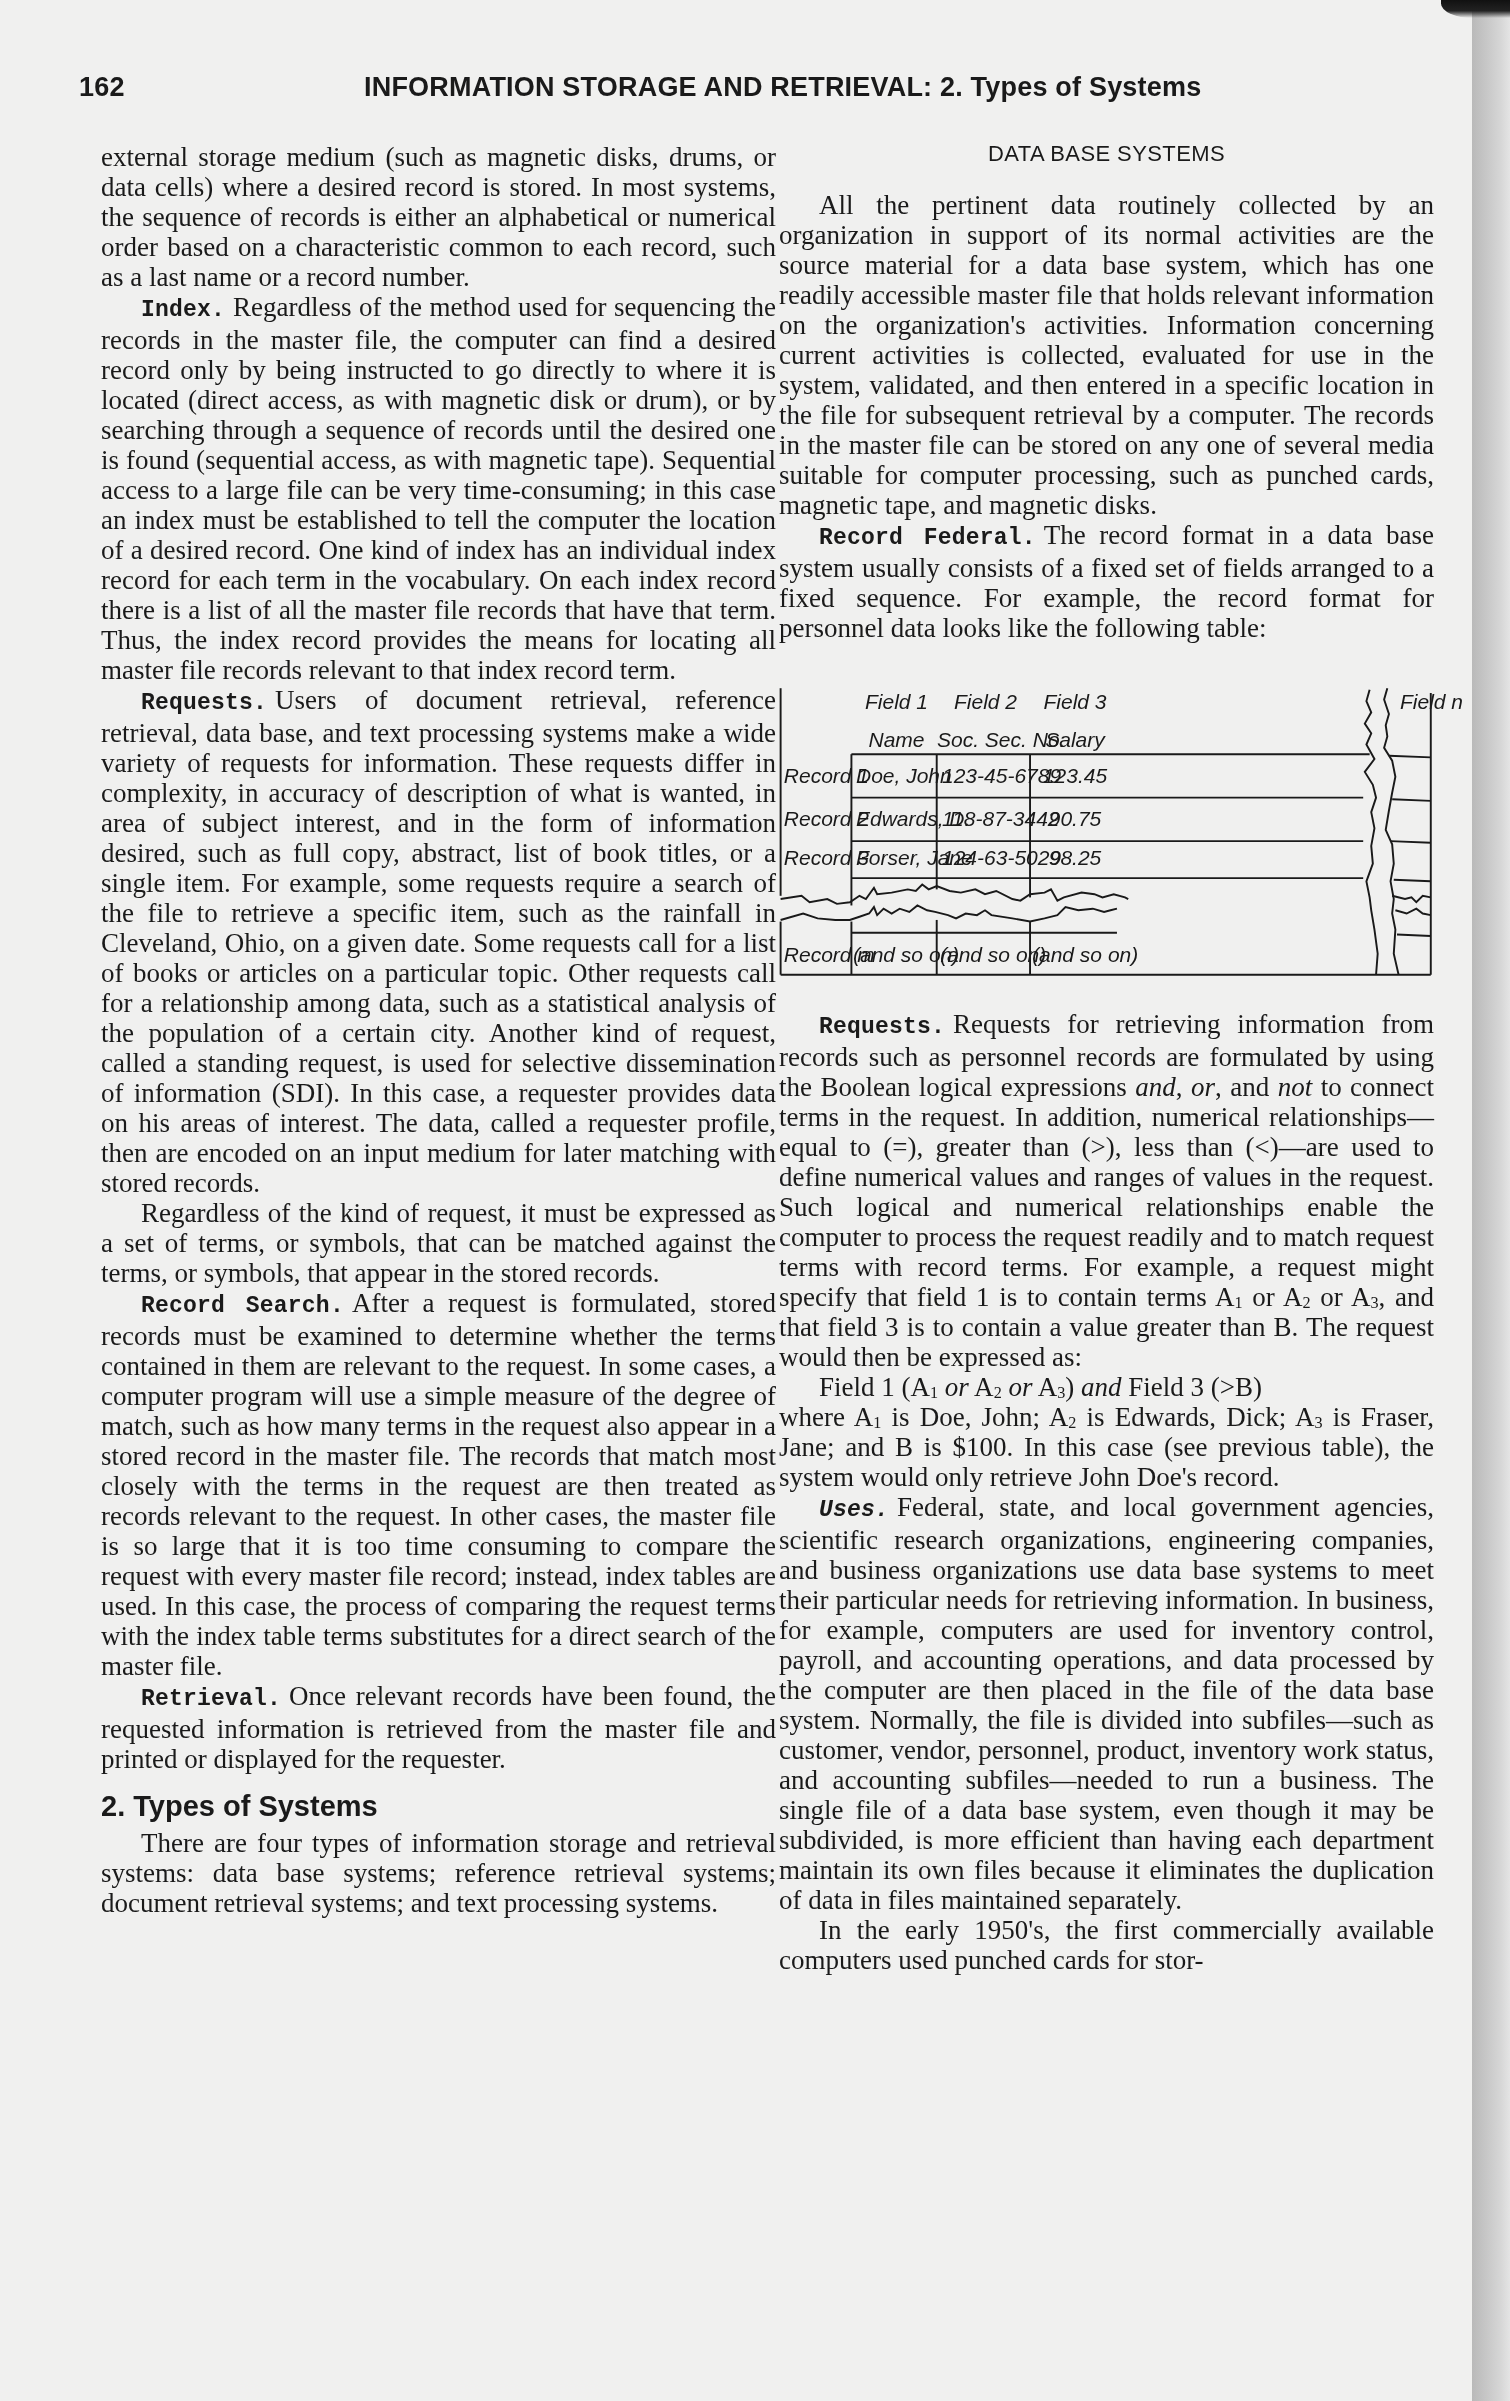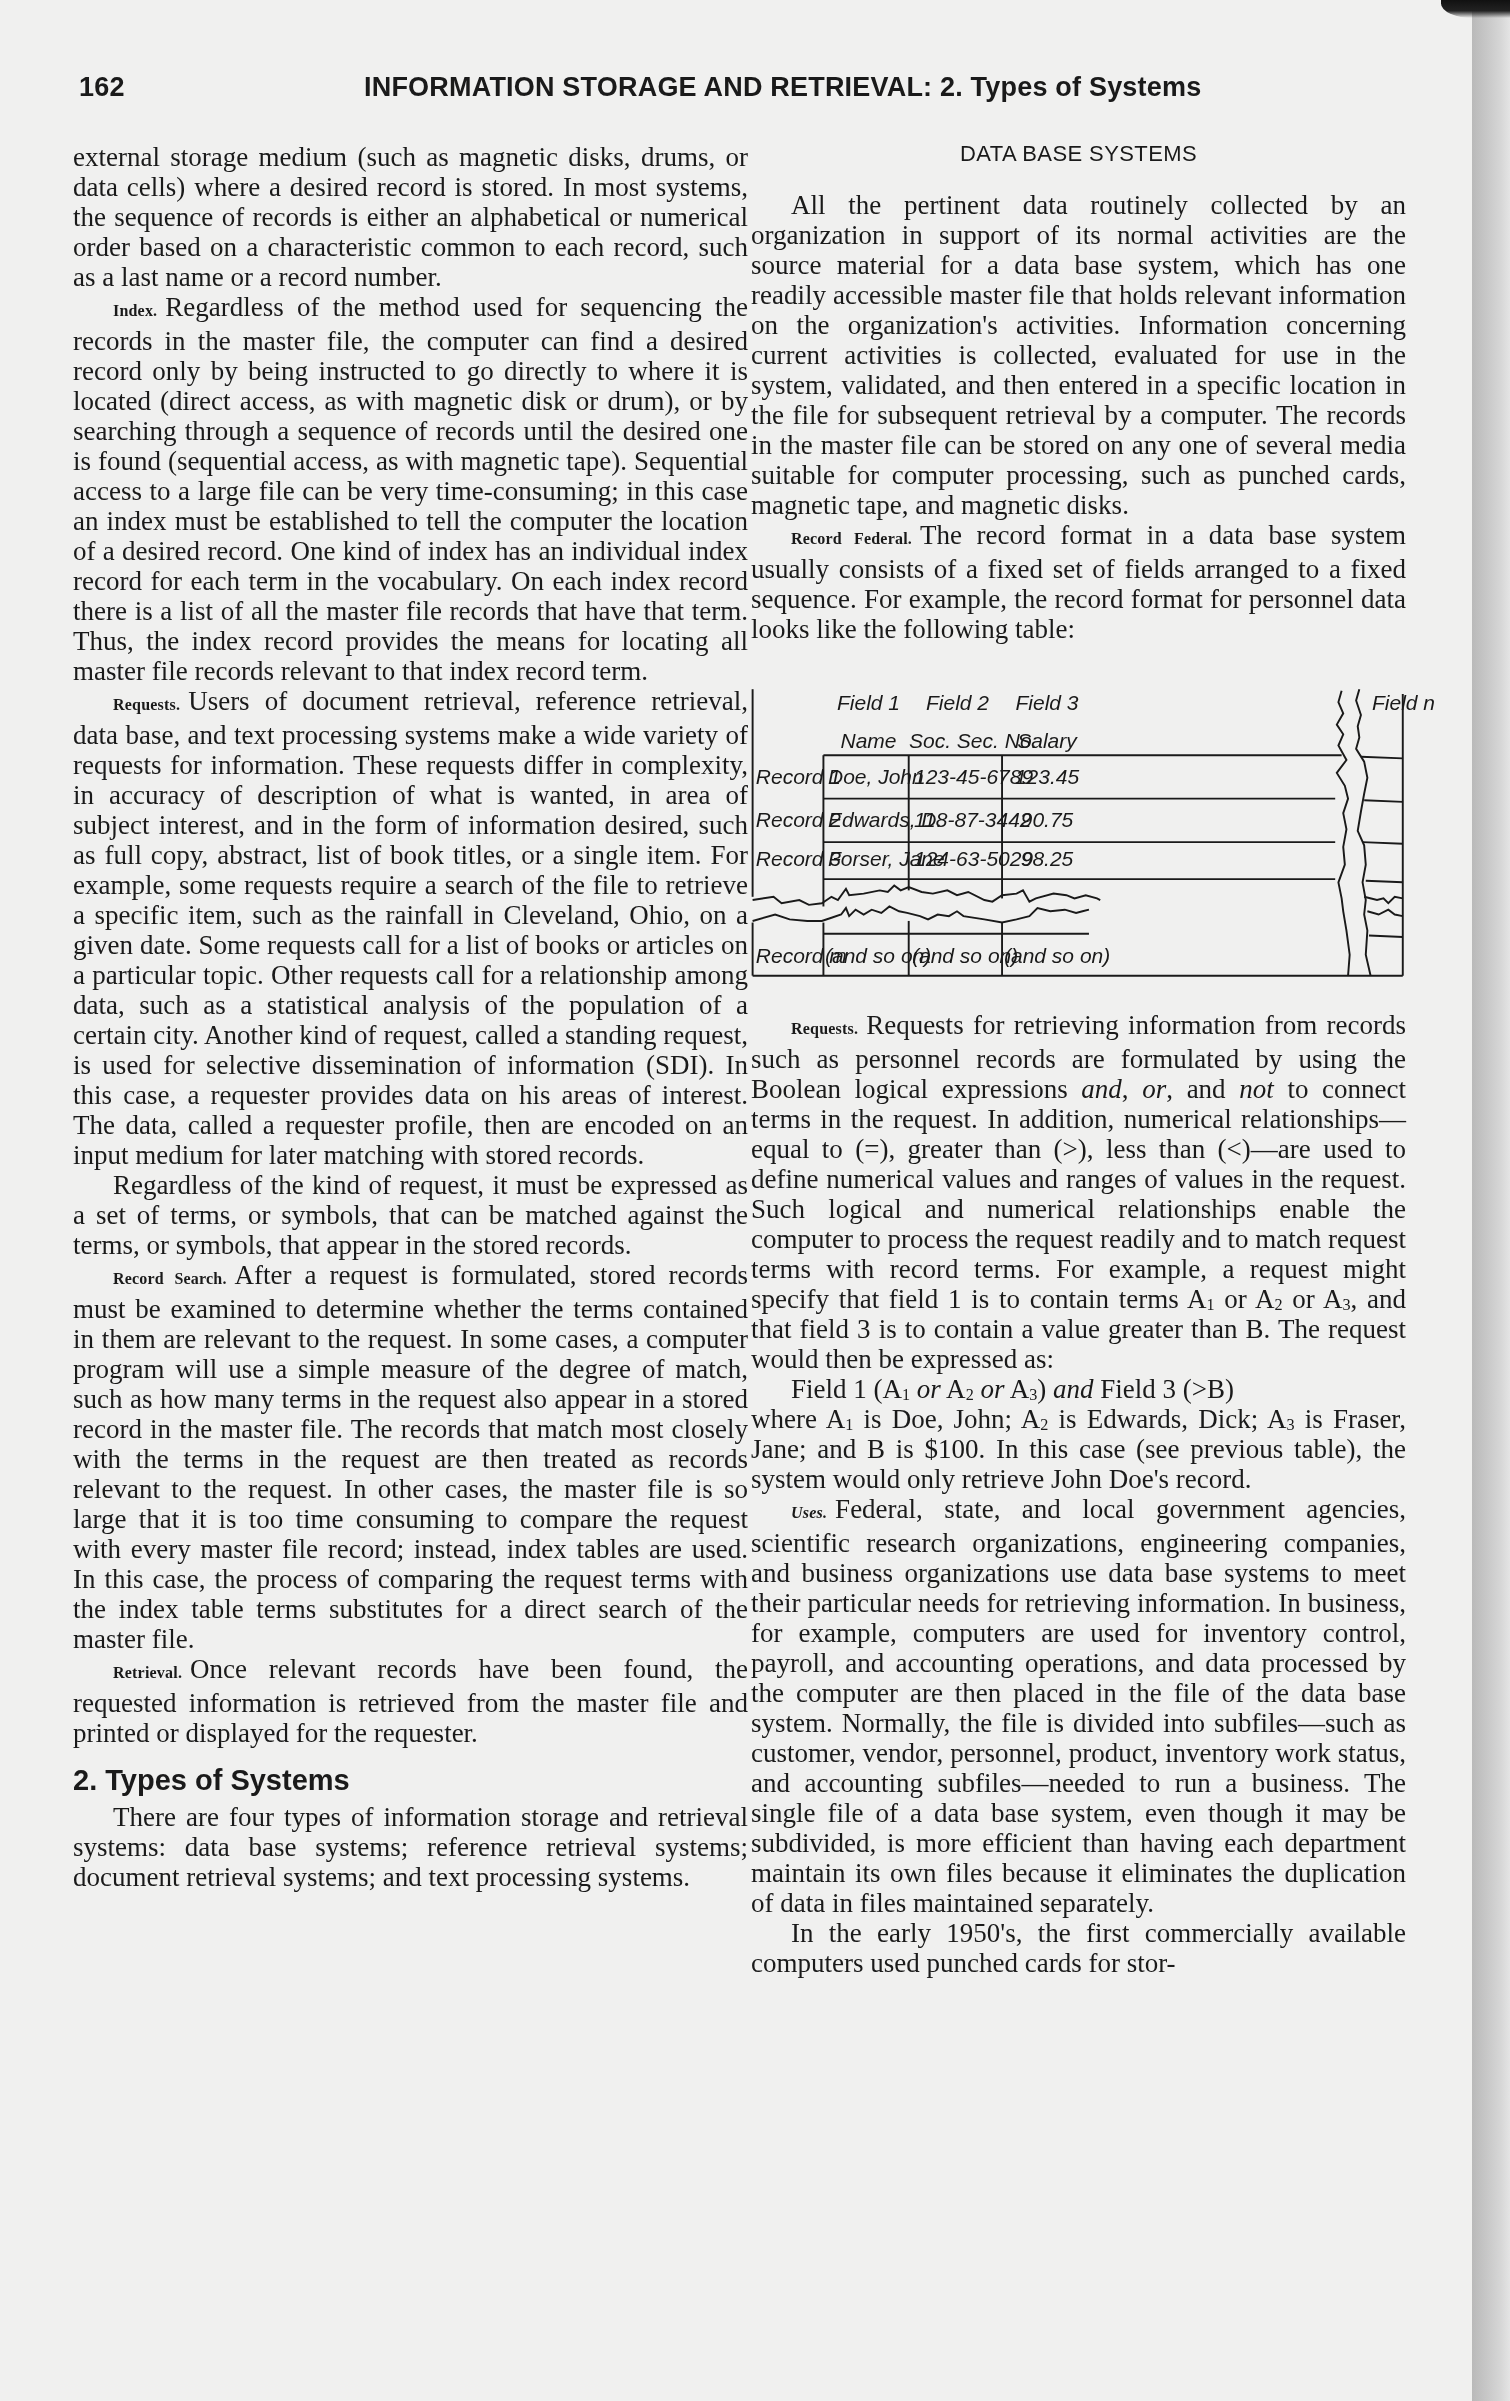--- a/index.html
+++ b/index.html
@@ -26,30 +26,30 @@
       position: absolute; top: 72px; left: 0; width: 1472px; height: 32px;
       font-family: "Liberation Sans", "DejaVu Sans", sans-serif;
       font-weight: bold; font-size: 27px; letter-spacing: 0.2px;
     }
     .page-number { position: absolute; left: 79px; top: 0; }
     .chapter-title { position: absolute; left: 364px; top: 0; }
 
     .col {
       position: absolute; top: 142px;
       font-size: 27px; line-height: 30px;
-      text-align: justify; hyphens: manual;
+      text-align: justify; hyphens: manual; margin-left: 28px;
     }
     .col-left  { left: 73px;  width: 675px; }
     .col-right { left: 751px; width: 655px; }
 
     .col p { margin: 0; }
     .col p.indent { text-indent: 40px; }
     .runin {
-      font-family: Liberation Serif, serif;
-      font-weight: bold; font-size: 16px; letter-spacing: 0.2px;
+      font-family: Liberation Mono, monospace;
+      font-weight: bold; font-size: 23px; letter-spacing: 0.2px;
       margin-right: 8px;
     }
     .runin-italic { font-style: italic; }
     .section-head {
       font-family: "Liberation Sans", "DejaVu Sans", sans-serif;
       font-weight: bold; font-size: 29px; line-height: 35px;
       margin: 14.5px 0 4.8px 0;
     }
     .center-head {
       font-family: "Liberation Sans", "DejaVu Sans", sans-serif;

